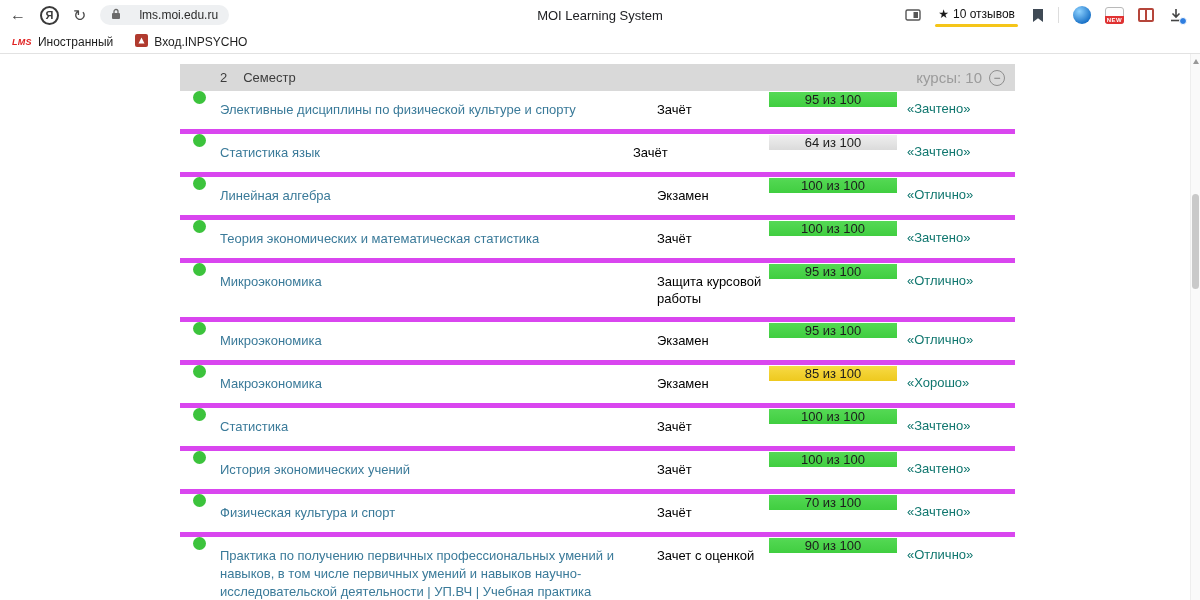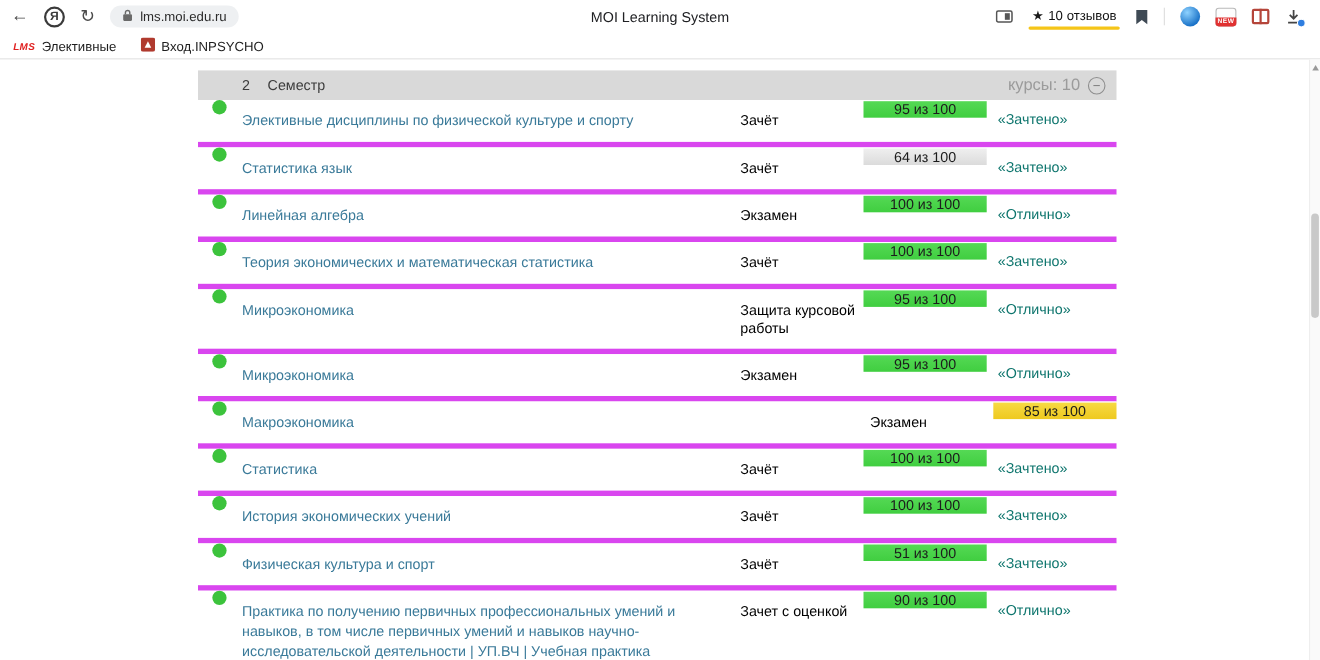--- a/index.html
+++ b/index.html
@@ -8,21 +8,21 @@
     width: 1200px; height: 600px; overflow: hidden; position: relative;
     font-family: "Liberation Sans", sans-serif; background: #fff;
   }
 
   
   .chrome { height: 30px; display: flex; align-items: center; padding: 0 10px; position: relative; background: #fff; }
   .nav-icon { font-size: 16px; color: #4a4a4a; margin-right: 14px; cursor: pointer; }
   .ya-profile { width: 19px; height: 19px; border: 2px solid #3a3a3a; border-radius: 50%;
     display: flex; align-items: center; justify-content: center;
     font-size: 11px; font-weight: bold; color: #3a3a3a; margin-right: 14px; cursor: pointer; }
-  .addr { display: flex; align-items: center; gap: 6px; background: #eef0f2; border-radius: 12px;
+  .addr { display: flex; align-items: center; gap: 18px; background: #eef0f2; border-radius: 12px;
     height: 20px; padding: 0 11px; font-size: 12px; color: #2b2b2b; cursor: text; }
   .tab-title { position: absolute; left: 50%; transform: translateX(-50%); font-size: 13px; color: #202124; white-space: nowrap; }
   .chrome-right { position: absolute; right: 16px; top: 0; height: 30px; display: flex; align-items: center; gap: 14px; }
   .reviews { position: relative; display: flex; align-items: center; gap: 4px; font-size: 12px; color: #111;
     padding: 5px 3px 7px; cursor: pointer; }
   .reviews::after { content: ""; position: absolute; left: 0; right: 0; bottom: 1px; height: 3px; background: #f5c518; border-radius: 2px; }
   .star-glyph { font-size: 12px; color: #1a1a1a; }
   .chrome-divider { width: 1px; height: 16px; background: #ddd; }
   .ext { display: inline-flex; align-items: center; justify-content: center; cursor: pointer; }
   .ext-blue { width: 18px; height: 18px; border-radius: 50%;
@@ -54,25 +54,25 @@
   .circle-btn { width: 16px; height: 16px; border: 1.5px solid #8e8e8e; border-radius: 50%; color: #777;
     display: flex; align-items: center; justify-content: center; font-size: 12px; line-height: 1; cursor: pointer; flex: 0 0 auto; }
 
   .row { display: flex; align-items: flex-start; border-bottom: 5px solid #d946ef; background: #fff; min-height: 38px; }
   .cell-dot { width: 40px; display: flex; align-items: center; padding-left: 13px; flex: 0 0 auto; }
   .dot { width: 13px; height: 13px; border-radius: 50%; background: #3cc33c; }
   .cell-course { flex: 1 1 auto; display: flex; align-items: center; padding: 10px 20px 10px 0; }
   .course-link { font-size: 13px; color: #3a7a99; text-decoration: none; line-height: 18px; }
   .cell-type { width: 112px; flex: 0 0 auto; display: flex; align-items: center; font-size: 13px; color: #000000;
     line-height: 17px; padding: 10px 4px 10px 0; }
-  .cell-score { width: 112px; flex: 0 0 auto; display: flex; align-items: center; justify-content: center;
+  .cell-score { width: 128px; flex: 0 0 auto; display: flex; align-items: center; justify-content: center;
     font-size: 13px; color: #1c1c1c; margin: 1px 0; }
   .score-green  { background: linear-gradient(#55d955, #40ce40); }
   .score-yellow { background: linear-gradient(#f7da45, #eec91e); }
-  .score-gray   { background: linear-gradient(#efefef, #dbdbdb); }
+  .score-gray   { background: linear-gradient(#efefef, #dbdbdb); margin-left: 24px; }
   .cell-grade { width: 118px; flex: 0 0 auto; display: flex; align-items: center; padding: 10px 0 10px 10px;
     font-size: 13px; color: #0f766e; }
 
   
   .scrollbar { position: absolute; top: 54px; right: 0; bottom: 0; width: 10px; background: #fafafa; border-left: 1px solid #eee; }
   .scroll-up { position: absolute; top: 5px; left: 2px; width: 0; height: 0;
     border-left: 3px solid transparent; border-right: 3px solid transparent; border-bottom: 5px solid #999; }
   .scroll-thumb { position: absolute; top: 140px; left: 1px; width: 7px; height: 95px; background: #c9c9c9; border-radius: 4px; }
 </style>
 </head>
@@ -123,21 +123,21 @@
           <path d="M3 13.5h10" stroke="#444" stroke-width="1.6"></path>
         </svg>
       <span class="dl-badge"></span>
     </span>
   </div>
 </div>
 
 <div class="bookmarks">
   <span class="bookmark">
     <span class="fav-lms">LMS</span>
-    <span>Элективные</span>
+    <span>Иностранный</span>
   </span>
   <span class="bookmark">
     <span>
       <svg width="13" height="13" viewBox="0 0 13 13">
           <rect width="13" height="13" rx="2" fill="#b03a2e"></rect>
           <path d="M3.5 9.5 6.5 3.5 9.5 9.5z" fill="#fff"></path>
         </svg>
     </span>
     <span>Вход.INPSYCHO</span>
   </span>
@@ -232,20 +232,21 @@
 
   <div class="row">
     <div class="cell-dot">
       <span class="dot"></span>
     </div>
     <div class="cell-course">
       <a class="course-link" href="#">Макроэкономика</a>
     </div>
     <div class="cell-type">Экзамен</div>
     <div class="cell-score score-yellow">85 из 100</div>
+    <div class="cell-grade">«Хорошо»</div>
   </div>
 
   <div class="row">
     <div class="cell-dot">
       <span class="dot"></span>
     </div>
     <div class="cell-course">
       <a class="course-link" href="#">Статистика</a>
     </div>
     <div class="cell-type">Зачёт</div>
@@ -266,21 +267,21 @@
   </div>
 
   <div class="row">
     <div class="cell-dot">
       <span class="dot"></span>
     </div>
     <div class="cell-course">
       <a class="course-link" href="#">Физическая культура и спорт</a>
     </div>
     <div class="cell-type">Зачёт</div>
-    <div class="cell-score score-green">51 из 100</div>
+    <div class="cell-score score-green">70 из 100</div>
     <div class="cell-grade">«Зачтено»</div>
   </div>
 
   <div class="row">
     <div class="cell-dot">
       <span class="dot"></span>
     </div>
     <div class="cell-course">
       <a class="course-link" href="#">Практика по получению первичных профессиональных умений и навыков, в том числе первичных умений и навыков научно-исследовательской деятельности | УП.ВЧ | Учебная практика</a>
     </div>

